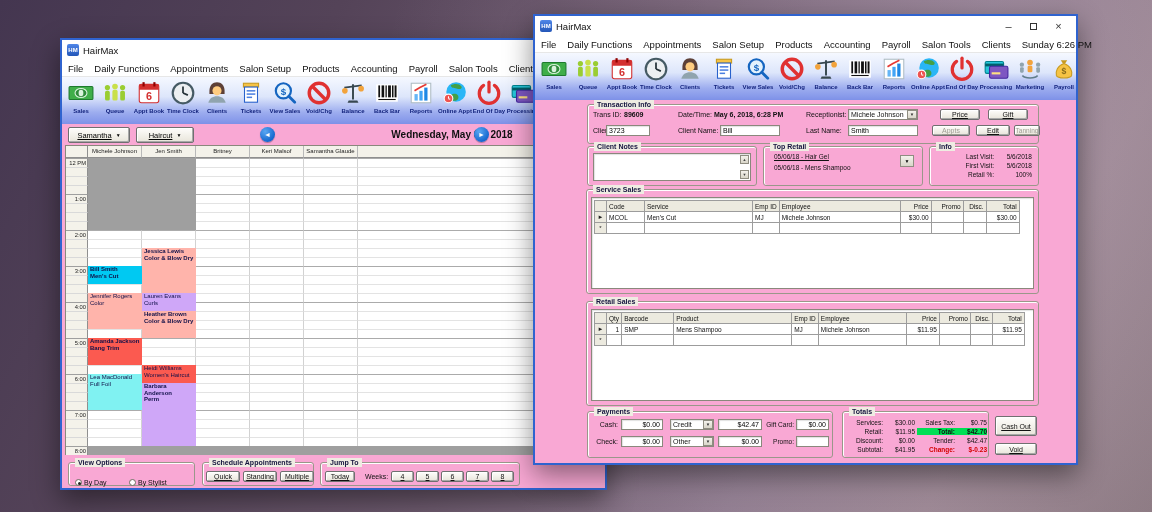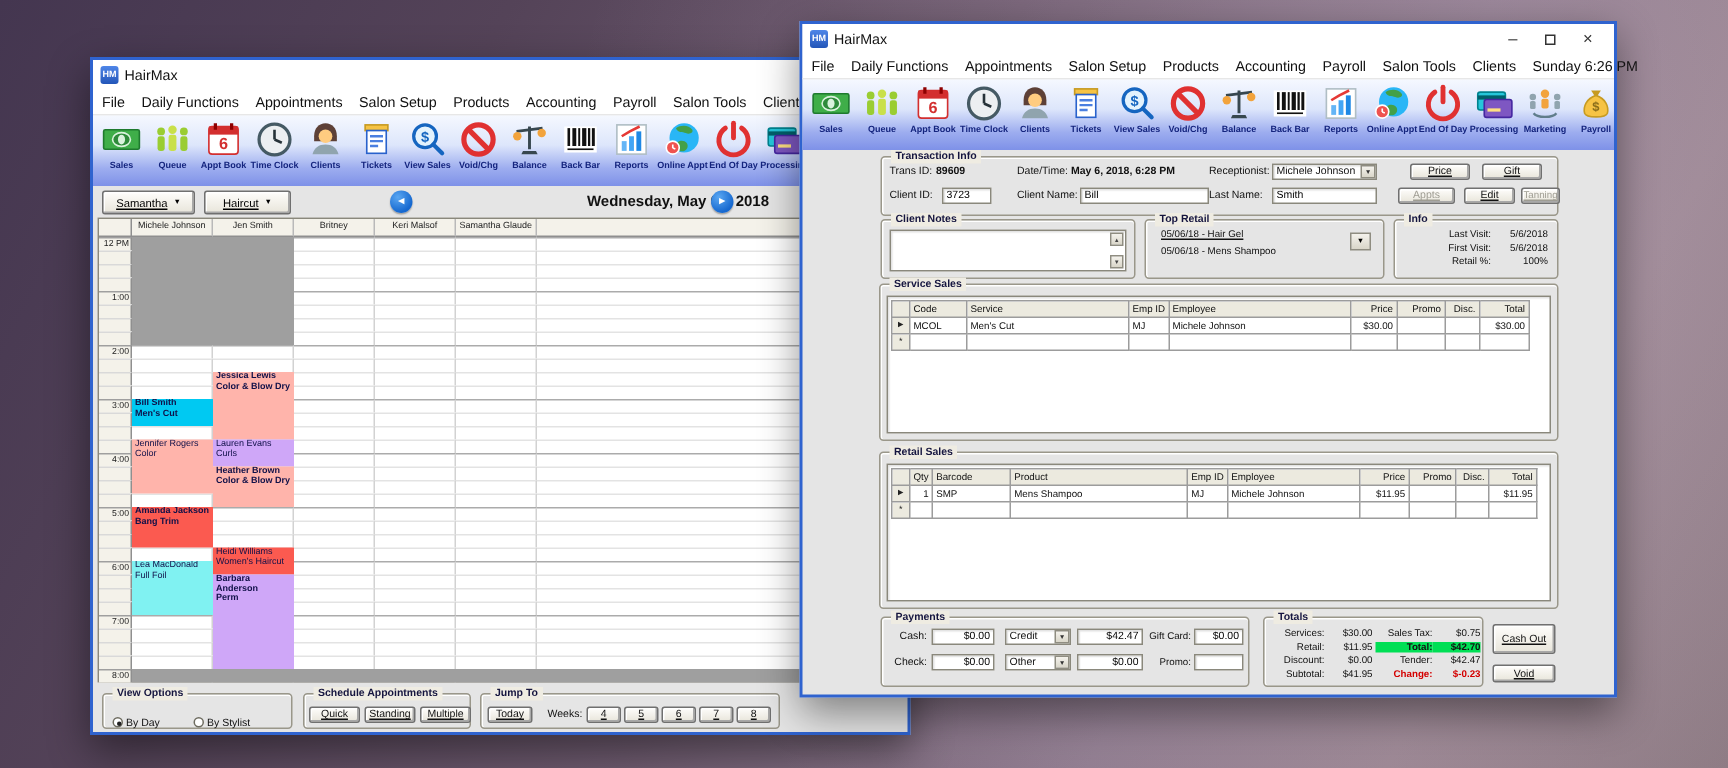--- a/index.html
+++ b/index.html
@@ -4,21 +4,21 @@
 <style>
   * { margin:0; padding:0; box-sizing:border-box; }
   html,body { width:1152px; height:512px; overflow:hidden; }
   body {
     font-family:"Liberation Sans", sans-serif;
     background:
       radial-gradient(circle at 80% 28%, rgba(210,185,205,.30), rgba(0,0,0,0) 55%),
       linear-gradient(118deg,#443650 0%,#544358 24%,#6d5a6e 48%,#8d7a8d 70%,#97838f 84%,#8a7880 100%);
     position:relative;
   }
-  .win { position:absolute; background:#e5e5e5; border:2px solid #2f63cf; box-shadow:0 10px 26px rgba(0,0,0,.45); }
+  .win { position:absolute; background:#f9a8d4; border:2px solid #2f63cf; box-shadow:0 10px 26px rgba(0,0,0,.45); }
   .titlebar { height:20px; background:#ffffff; display:flex; align-items:center; padding:0 5px; }
   .appico { width:12px; height:12px; background:linear-gradient(#4f86e8,#2356b8); border-radius:2px; color:#fff; font-size:6px; font-weight:bold; display:flex; align-items:center; justify-content:center; margin-right:4px; }
   .tbar-title { font-size:9.5px; color:#111; }
   .tb-controls { margin-left:auto; display:flex; height:100%; }
   .tb-ctl { width:25px; height:100%; display:flex; align-items:center; justify-content:center; font-size:11px; color:#333; }
   .maxbox { width:7px; height:7px; border:1px solid #333; display:inline-block; }
   .menubar { height:17px; background:#fff; display:flex; align-items:center; padding:0 6px; border-bottom:1px solid #e7e7e7; }
   .menu-item { font-size:9.5px; color:#111; margin-right:11px; white-space:nowrap; }
   .menu-clock { margin-left:auto; font-size:9.5px; color:#111; white-space:nowrap; }
   .toolbar { height:47px; display:flex; background:linear-gradient(180deg,#f5f8ff 0%,#dde6fb 42%,#9dade f 75%,#7e91e8 100%); background:linear-gradient(180deg,#f5f8ff 0%,#dde6fb 42%,#9dadef 75%,#7e91e8 100%); padding:1px 2px 0 2px; overflow:hidden; }
@@ -858,23 +858,23 @@
       <span class="lbl" style="left:90px;top:6px;">Date/Time:</span>
       <span class="val bold" style="left:126px;top:6px;">May 6, 2018, 6:28 PM</span>
       <span class="lbl" style="left:218px;top:6px;">Receptionist:</span>
       <div class="combo" style="left:260px;top:4px;width:70px;">
         <span class="ctext">Michele Johnson</span>
           <span class="carrow">▼</span>
       </div>
       <div class="btn ul" style="left:352px;top:4px;width:40px;height:11px;">Price</div>
       <div class="btn ul" style="left:400px;top:4px;width:40px;height:11px;">Gift</div>
       <span class="lbl" style="left:5px;top:22px;">Client ID:</span>
-      <input class="tin" style="left: 40px; top: 20px; width: 33px;" value="3723">
+      <input class="tin" style="left: 18px; top: 20px; width: 44px;" value="3723">
       <span class="lbl" style="left:90px;top:22px;">Client Name:</span>
-      <input class="tin" style="left: 132px; top: 20px; width: 86px;" value="Bill">
+      <input class="tin" style="left: 132px; top: 20px; width: 60px;" value="Bill">
       <span class="lbl" style="left:218px;top:22px;">Last Name:</span>
       <input class="tin" style="left: 260px; top: 20px; width: 70px;" value="Smith">
       <div class="btn disabled" style="left:344px;top:20px;width:38px;height:11px;">Appts</div>
       <div class="btn ul" style="left:388px;top:20px;width:34px;height:11px;">Edit</div>
       <div class="btn disabled" style="left:426px;top:20px;width:26px;height:11px;font-size:6.5px;">Tanning</div>
     </div>
 
     <div class="group" style="left:52px; top:46px; width:170px; height:40px;">
       <span class="glabel">Client Notes</span>
       <div style="position:absolute;left:5px;top:6px;right:5px;bottom:4px;background:#fff;border:1px solid #8a887c;box-shadow:inset 1px 1px 1px rgba(0,0,0,.12);">

